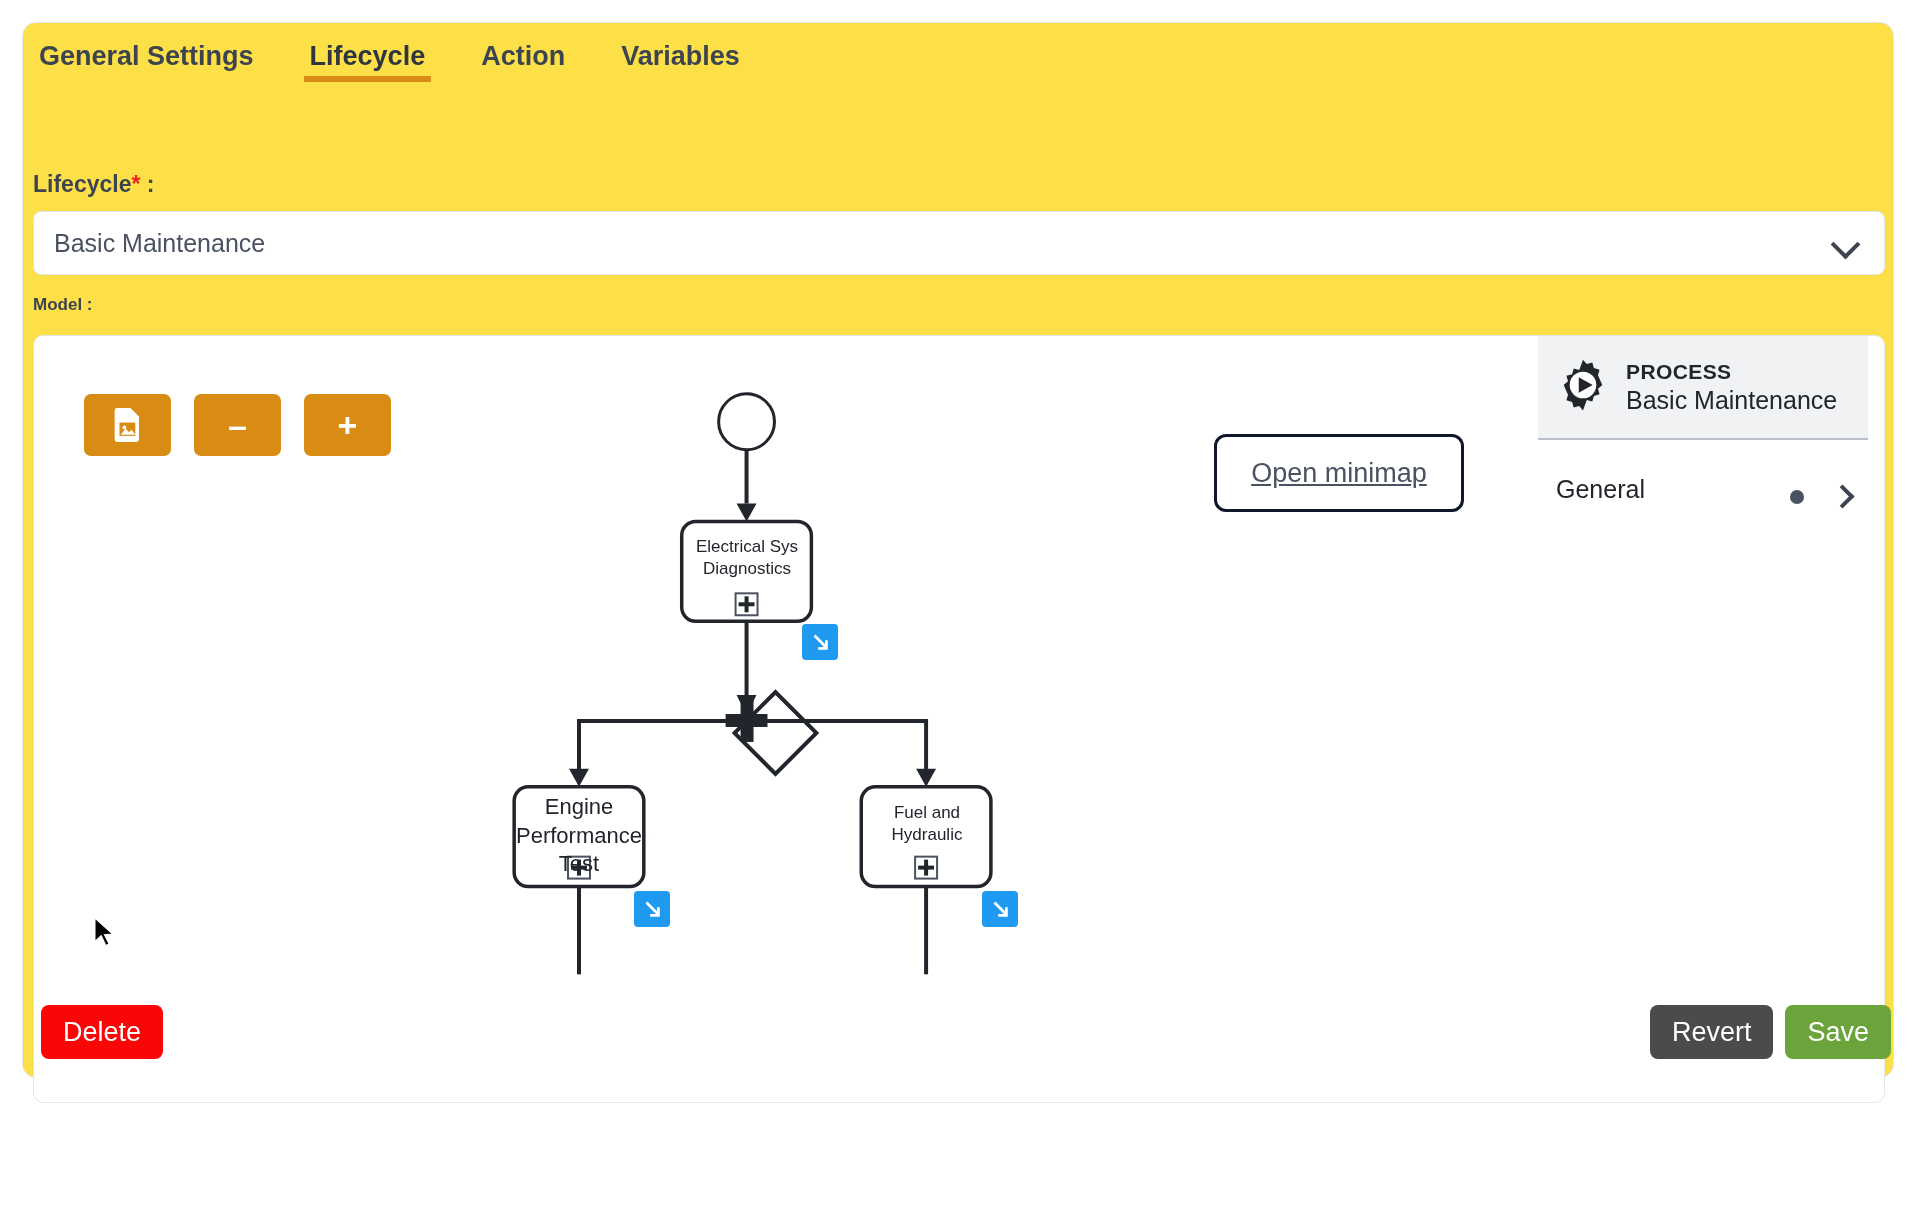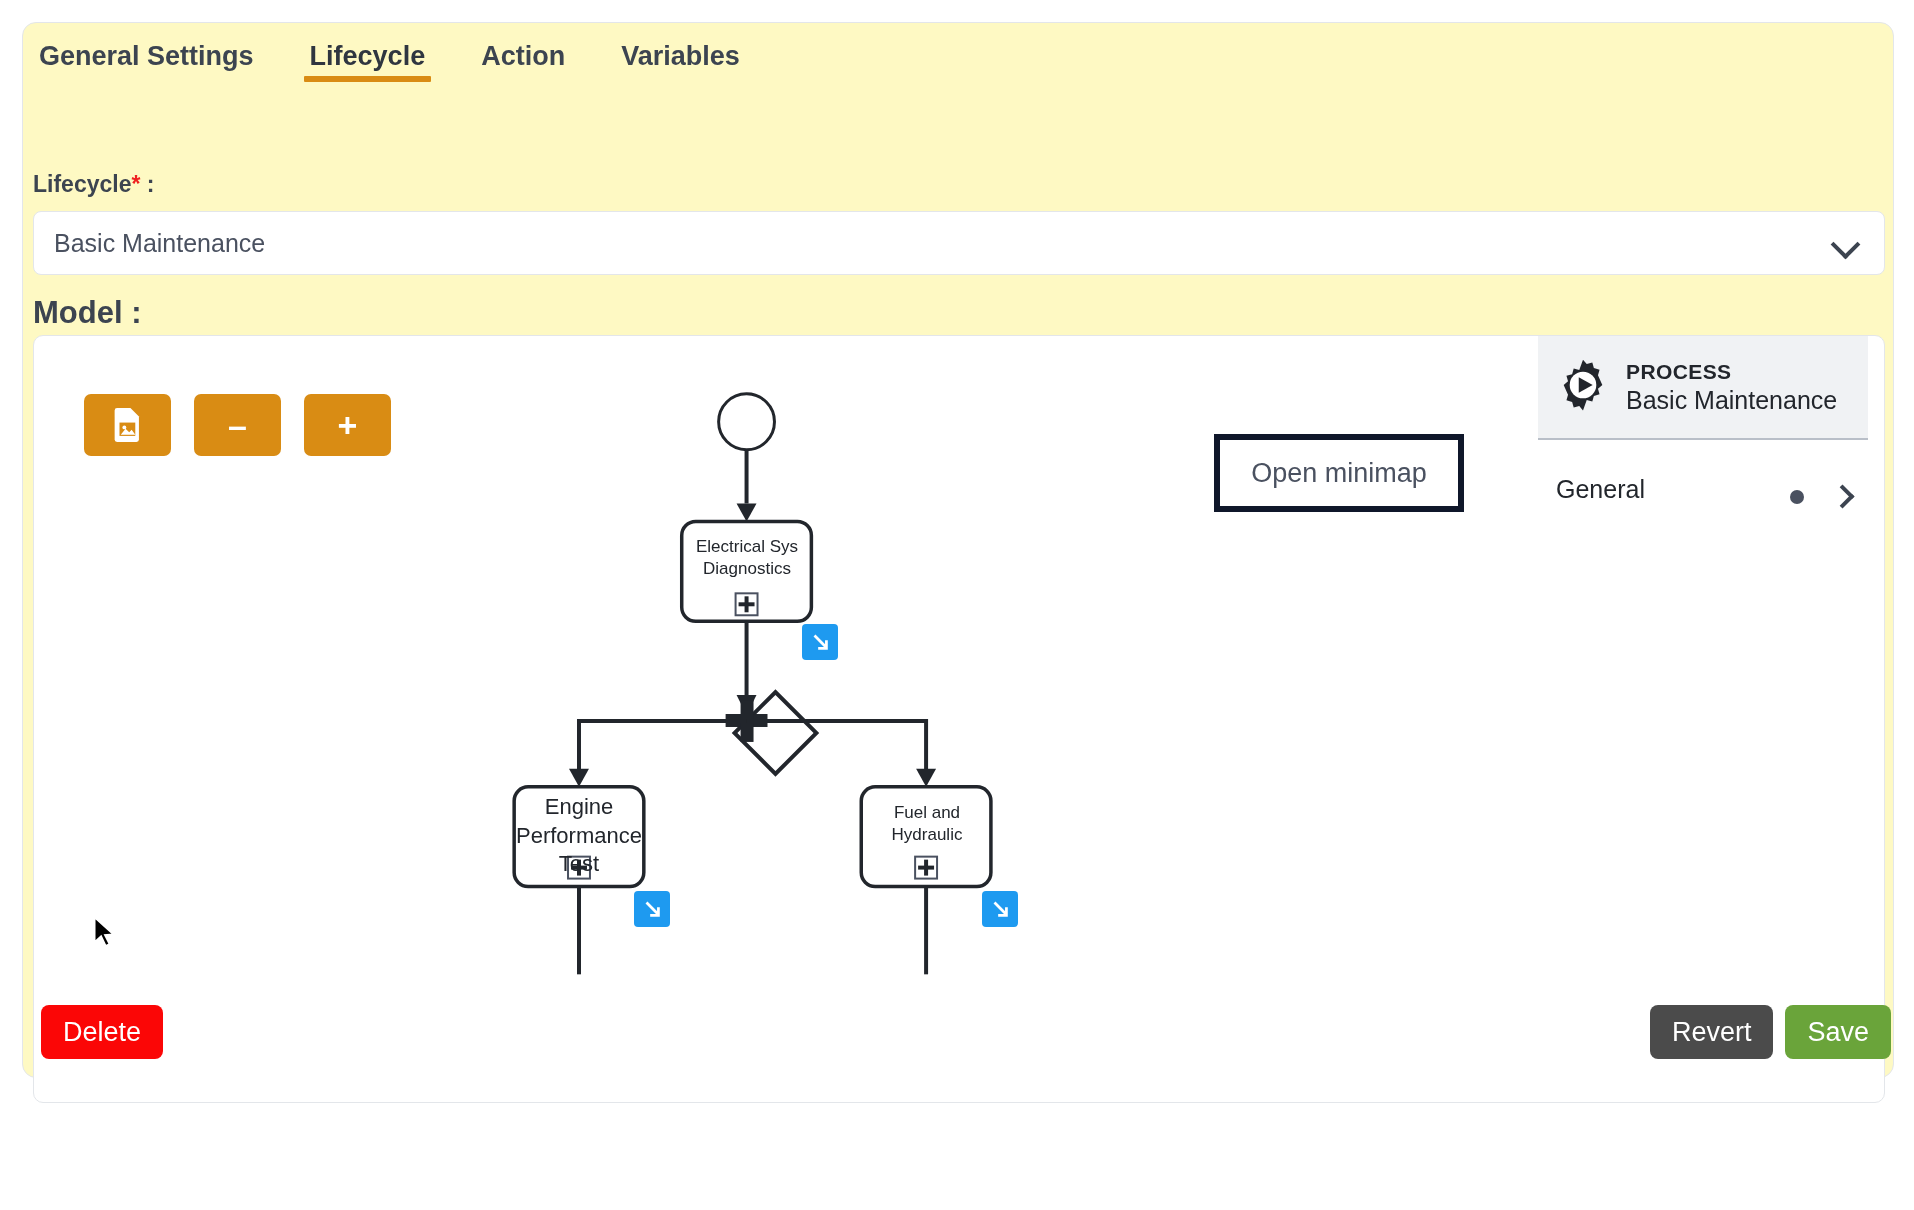--- a/index.html
+++ b/index.html
@@ -11,21 +11,21 @@
     font-family: "Liberation Sans", sans-serif;
     overflow: hidden;
   }
 
   .page {
     position: absolute;
     left: 22px;
     top: 22px;
     width: 1872px;
     height: 1056px;
-    background: #fef9c3;
+    background: #fde047;
     border: 1px solid #e3e6ea;
     border-radius: 14px;
   }
 
   
   .tabbar {
     position: absolute;
     left: 0; top: 0;
     width: 100%;
     height: 76px;
@@ -98,21 +98,21 @@
     border-right: 4px solid #3c4450;
     border-bottom: 4px solid #3c4450;
     transform: rotate(45deg);
   }
 
   
   .model-label {
     position: absolute;
     left: 10px;
     top: 272px;
-    font-size: 31px;
+    font-size: 17px;
     font-weight: bold;
     color: #3c4450;
   }
 
   .canvas {
     position: absolute;
     left: 10px;
     top: 312px;
     width: 1852px;
     height: 768px;
@@ -151,26 +151,27 @@
   }
 
   
   .minimap-btn {
     position: absolute;
     left: 1180px;
     top: 98px;
     width: 250px;
     height: 78px;
     background: #fff;
-    border: 6px solid #0f172a;
-    border-radius: 0;
+    border: 3px solid #0f172a;
+    border-radius: 12px;
     font-size: 27px;
     color: #4a5160;
     cursor: pointer;
     font-family: "Liberation Sans", sans-serif;
+    text-decoration: underline;
   }
 
   
   .props {
     position: absolute;
     right: 16px;
     top: 0px;
     width: 330px;
   }
   .props-head {

